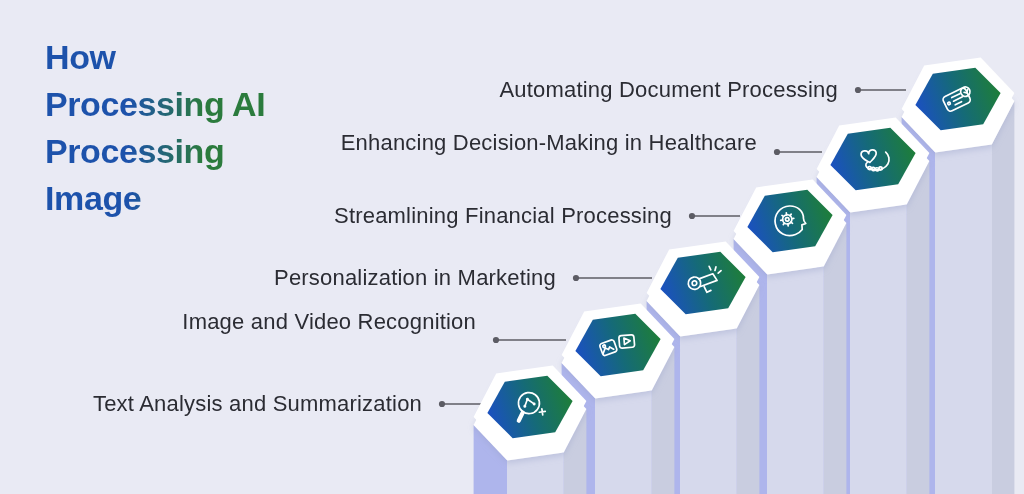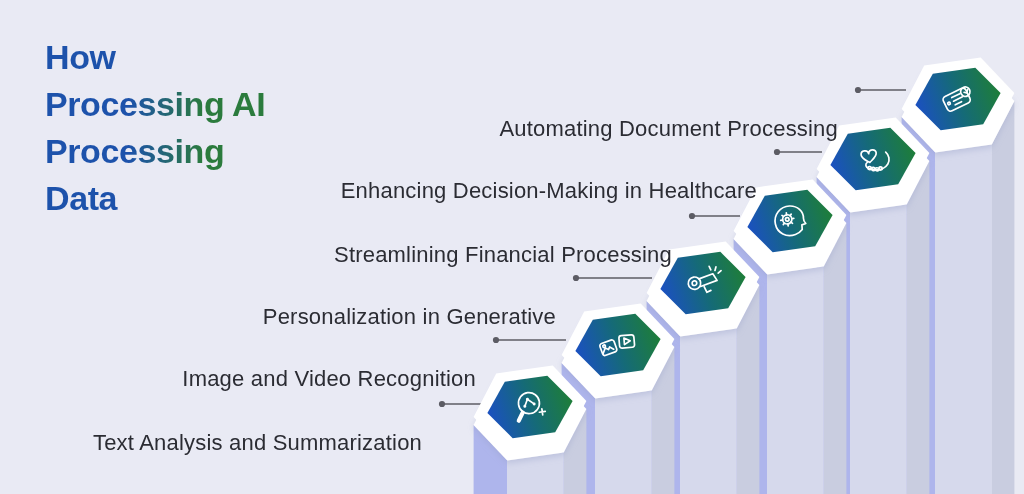--- a/index.html
+++ b/index.html
@@ -13,37 +13,37 @@
     color:#1d52ab;width:max-content;
     background:linear-gradient(90deg,#1d52ab 0%,#1d52ab 38%,#2b7b3d 72%,#2b7b3d 100%);
   }
   @supports ((-webkit-background-clip:text) or (background-clip:text)){
     .title{-webkit-background-clip:text;background-clip:text;-webkit-text-fill-color:transparent;color:transparent;}
   }
   .title span{display:block;}
   
   .label{
     position:absolute;z-index:6;white-space:nowrap;
-    font-size:22px;line-height:28px;font-weight:500;letter-spacing:0.2px;color:#2b2c33;margin-top:39px;
+    font-size:22px;line-height:28px;font-weight:500;letter-spacing:0.2px;color:#2b2c33;
   }
   
   #scene .ic{stroke:#ffffff;fill:none;stroke-width:1.7;stroke-linecap:round;stroke-linejoin:round;}
   #scene g[data-name^="connector"] line{stroke:#5c5c64;stroke-width:1.6;}
   #scene g[data-name^="connector"] circle{fill:#5c5c64;stroke:none;}
 </style>
 </head>
 <body>
 
 <div class="stage" data-name="infographic-canvas">
 
   <h1 class="title" data-name="page-title">
     <span data-name="title-line">How</span>
     <span data-name="title-line">Processing AI</span>
     <span data-name="title-line">Processing</span>
-    <span data-name="title-line">Data</span>
+    <span data-name="title-line">Image</span>
   </h1>
 
   <svg id="scene" data-name="staircase-scene" width="1024" height="494" viewBox="0 0 1024 494">
       <defs>
         <linearGradient id="hexgrad" x1="0" y1="0.62" x2="1" y2="0.38">
           <stop offset="0" stop-color="#1b50c2"></stop>
           <stop offset="0.5" stop-color="#156a78"></stop>
           <stop offset="1" stop-color="#1e7e38"></stop>
         </linearGradient>
         <filter id="soft" x="-40%" y="-40%" width="180%" height="200%">
@@ -170,18 +170,18 @@
           <polyline points="-5,-1.5 -1.5,-8 4.5,-2.5"></polyline>
           <circle cx="-5" cy="-1.5" r="1.5" fill="#fff" stroke="none"></circle>
           <circle cx="-1.5" cy="-8" r="1.5" fill="#fff" stroke="none"></circle>
           <circle cx="4.5" cy="-2.5" r="1.5" fill="#fff" stroke="none"></circle>
           <path d="M11.5,3.5 v6 M8.5,6.5 h6"></path>
         </g>
       </g>
     </svg>
 
   <div class="label" style="top:390px;right:602px" data-name="step-label-text-analysis">Text Analysis and Summarization</div>
-  <div class="label" style="top:326px;right:548px" data-name="step-label-image-video">Image and Video Recognition</div>
-  <div class="label" style="top:264px;right:468px" data-name="step-label-personalization">Personalization in Generative</div>
+  <div class="label" style="top:308px;right:548px" data-name="step-label-image-video">Image and Video Recognition</div>
+  <div class="label" style="top:264px;right:468px" data-name="step-label-personalization">Personalization in Marketing</div>
   <div class="label" style="top:202px;right:352px" data-name="step-label-financial">Streamlining Financial Processing</div>
-  <div class="label" style="top:138px;right:267px" data-name="step-label-healthcare">Enhancing Decision-Making in Healthcare</div>
+  <div class="label" style="top:129px;right:267px" data-name="step-label-healthcare">Enhancing Decision-Making in Healthcare</div>
   <div class="label" style="top:76px;right:186px" data-name="step-label-document">Automating Document Processing</div>
 </div>
 
 </body></html>

